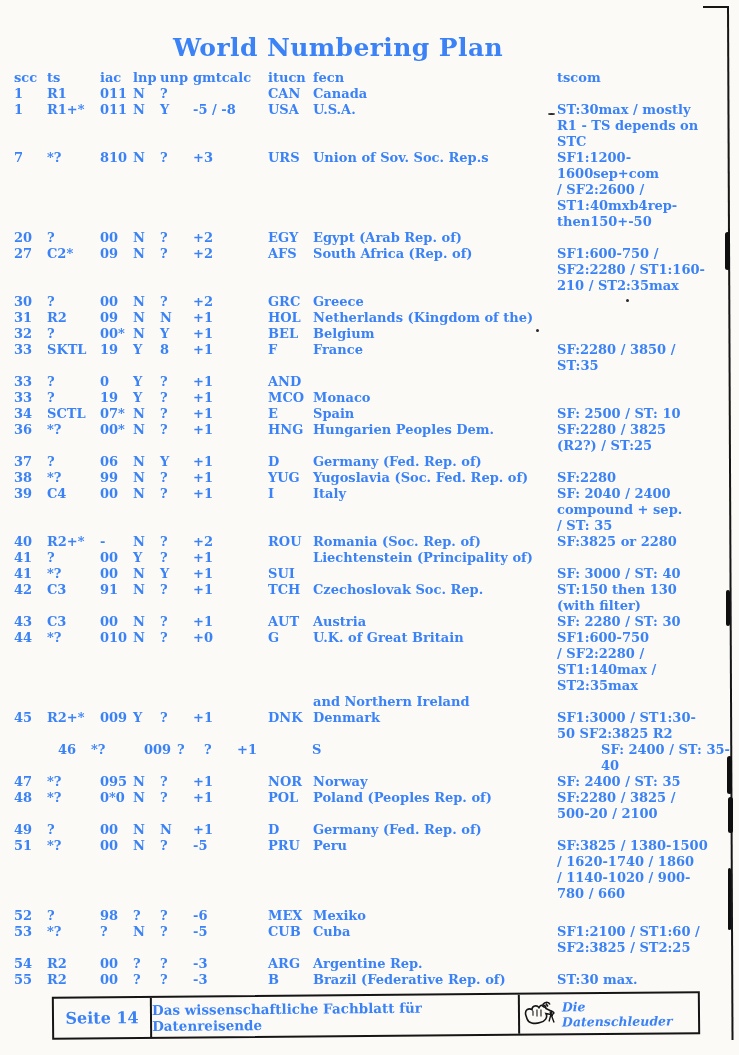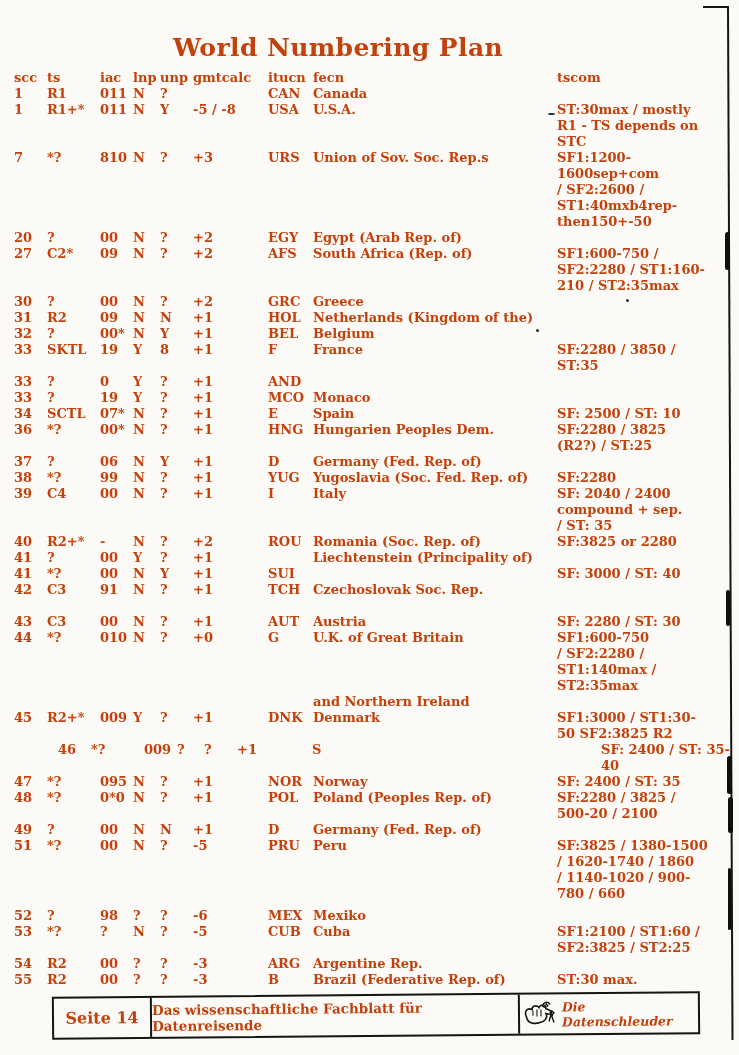--- a/index.html
+++ b/index.html
@@ -1,17 +1,17 @@
 <!DOCTYPE html>
 <html><head>
 <meta charset="utf-8">
 <style>
   html,body{margin:0;padding:0;background:#e8e8e4;}
   .page{position:relative;width:739px;height:1055px;background:#fbfaf6;overflow:hidden;
-        font-family:"DejaVu Serif", serif;color:#c2410c;}
+        font-family:"DejaVu Serif", serif;color:#3b82f6;}
   .title{position:absolute;top:33px;left:0;width:676px;text-align:center;
          font-size:25px;font-weight:bold;letter-spacing:.4px;}
   .table{position:absolute;top:70px;left:0;width:739px;}
   .row{position:relative;}
   .cell{position:absolute;top:0;font-size:13px;font-weight:600;line-height:16px;
         white-space:pre-line;}
   .c-scc{left:14px;width:32px;}
   .c-ts{left:47px;width:52px;}
   .c-iac{left:100px;width:32px;}
   .c-lnp{left:133px;width:26px;}
@@ -287,20 +287,22 @@
         </div>
         <div class="row" style="height: 32px;">
           <span class="cell c-scc">42</span>
           <span class="cell c-ts">C3</span>
           <span class="cell c-iac">91</span>
           <span class="cell c-lnp">N</span>
           <span class="cell c-unp">?</span>
           <span class="cell c-gmt">+1</span>
           <span class="cell c-itucn">TCH</span>
           <span class="cell c-fecn">Czechoslovak Soc. Rep.</span>
+          <span class="cell c-tscom">ST:150 then 130
+(with filter)</span>
         </div>
         <div class="row" style="height: 16px;">
           <span class="cell c-scc">43</span>
           <span class="cell c-ts">C3</span>
           <span class="cell c-iac">00</span>
           <span class="cell c-lnp">N</span>
           <span class="cell c-unp">?</span>
           <span class="cell c-gmt">+1</span>
           <span class="cell c-itucn">AUT</span>
           <span class="cell c-fecn">Austria</span>

